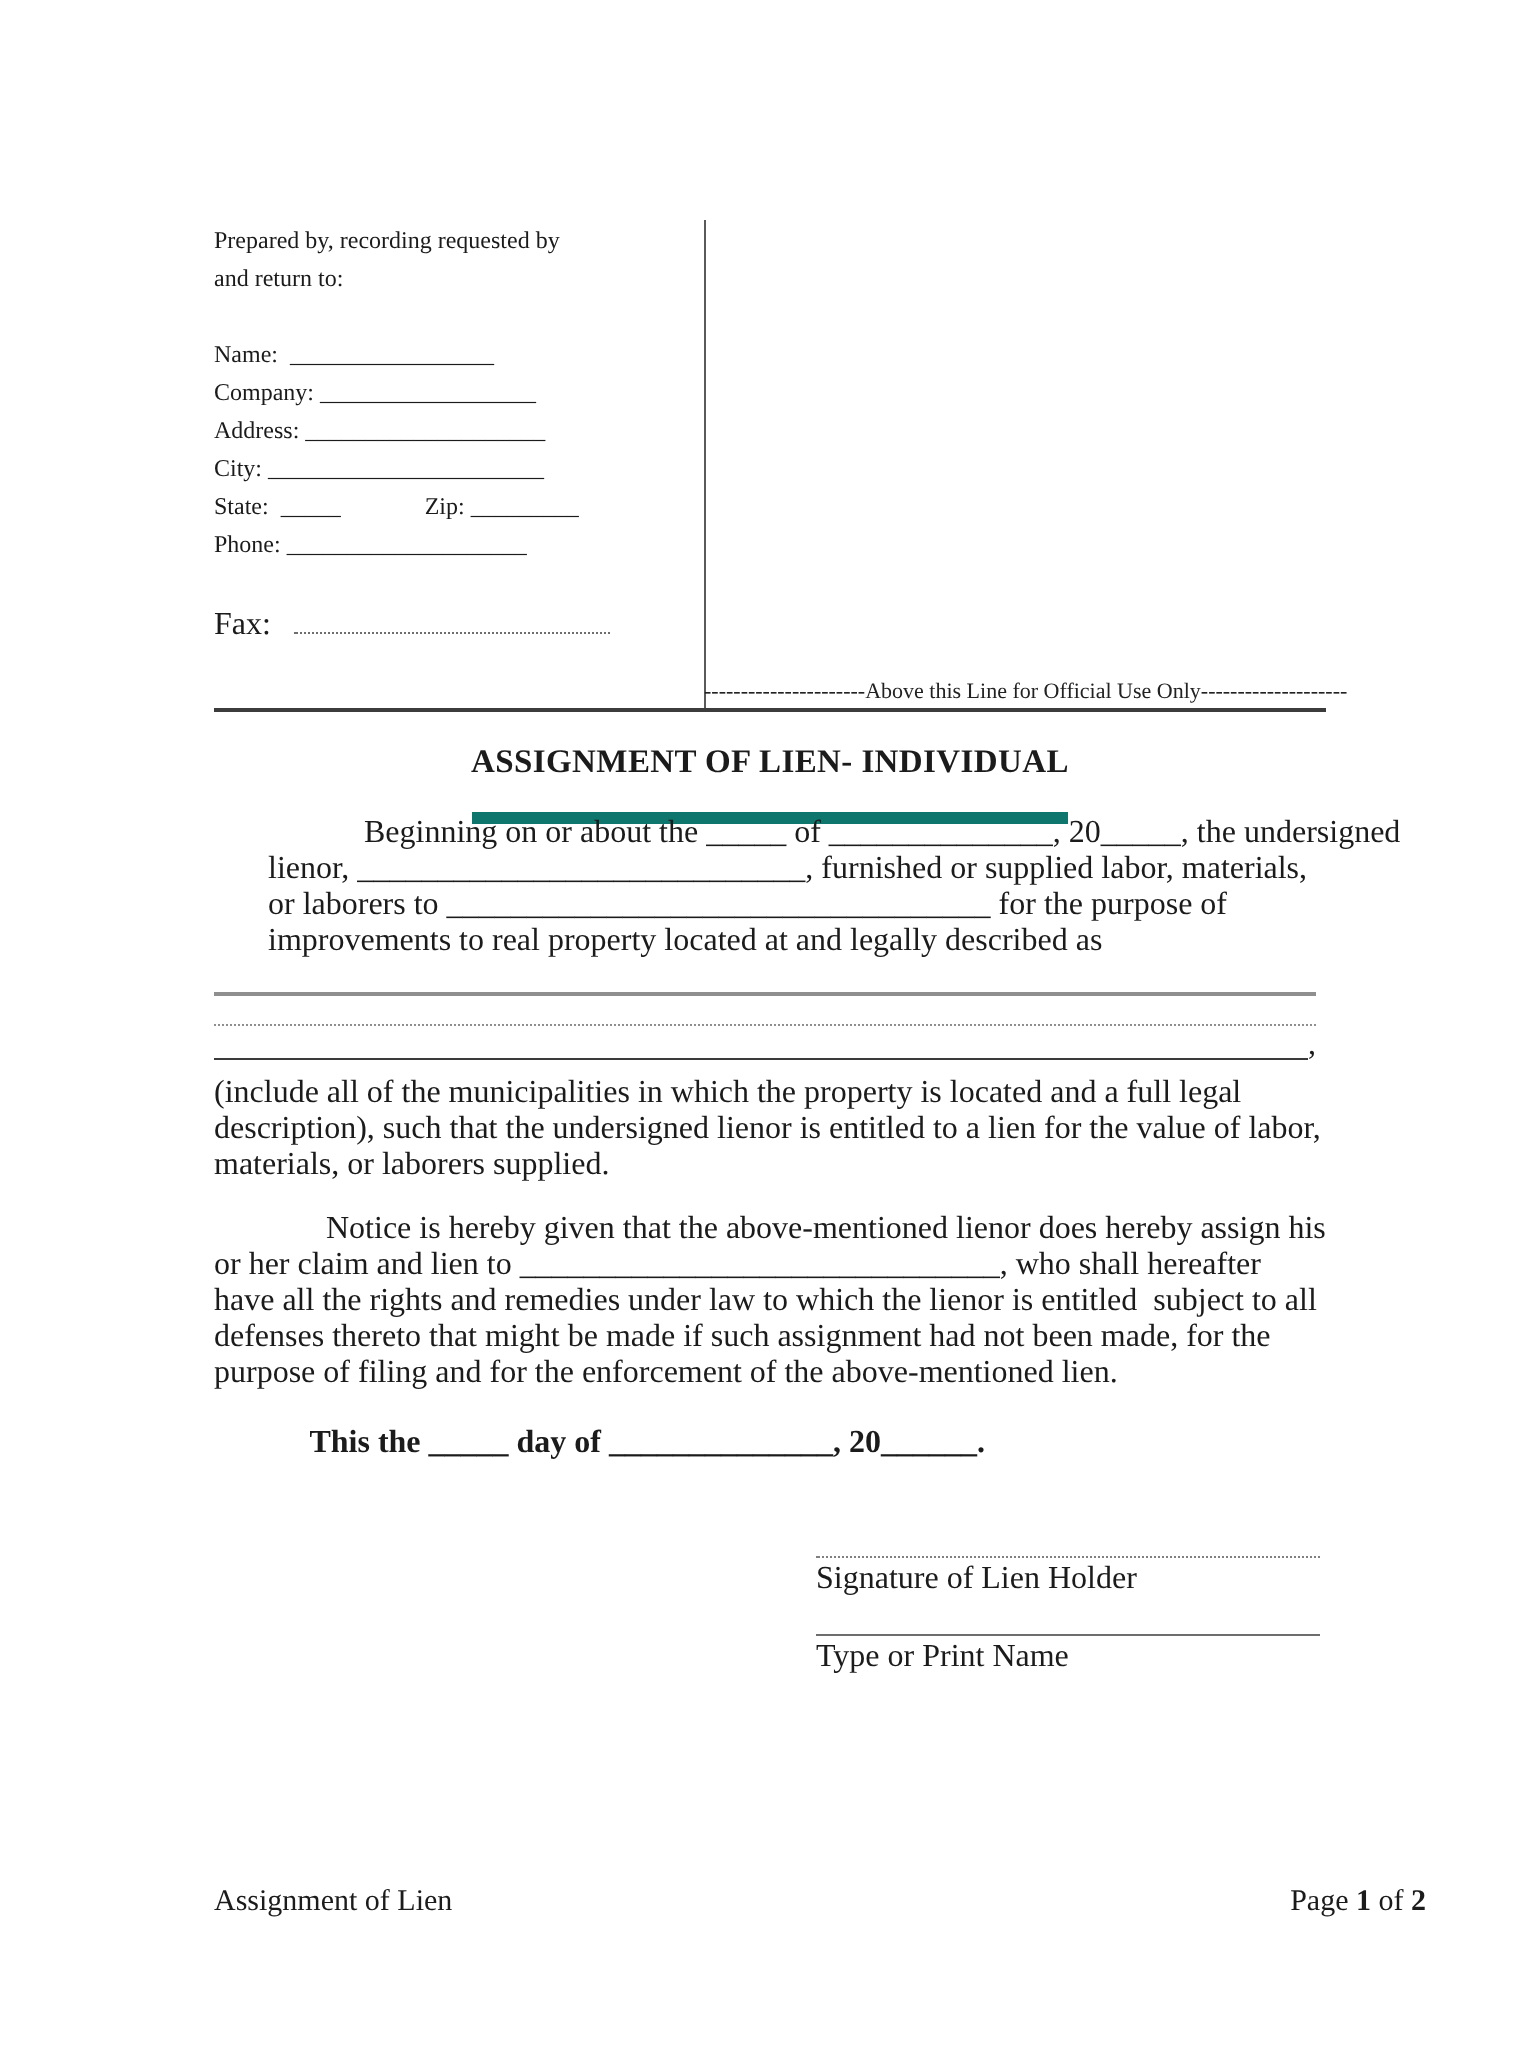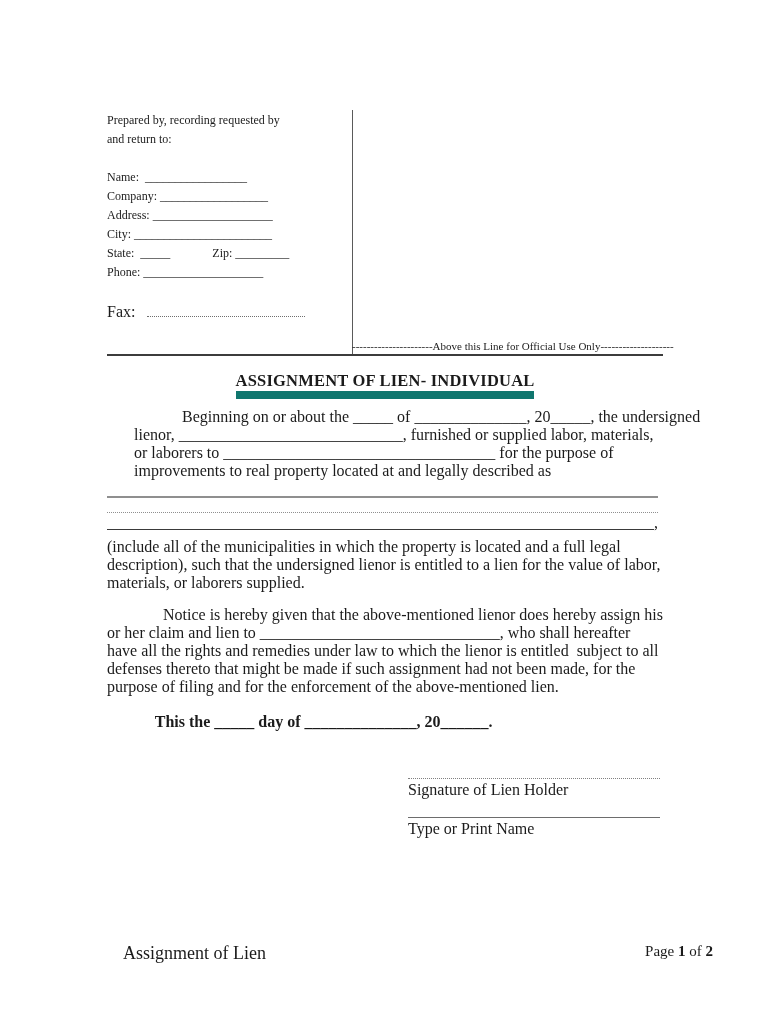--- a/index.html
+++ b/index.html
@@ -44,22 +44,22 @@
     left: 107px; top: 354px; width: 556px;
     border-top: 2px solid #3c3c3c;
   }
 
   
   .doc-title-wrap { left: 107px; top: 371px; width: 556px; text-align: center; }
   .doc-title {
     display: inline-block;
     font-size: 16.5px; font-weight: bold;
     letter-spacing: 0.2px;
-    border-bottom: 8px solid #0f766e;
-    padding-bottom: 0;
+    border-bottom: 6px solid #0f766e;
+    padding-bottom: 15px;
   }
 
   
   .doc-lines {
     font-size: 16px; line-height: 18px;
     white-space: pre;
   }
   .para1 { left: 107px; top: 408px; margin-left: 27px; }
   .legal-note { left: 107px; top: 538px; }
   .para2 { left: 107px; top: 606px; }
@@ -74,21 +74,21 @@
   .rule3-comma { font-size: 16px; line-height: 14px; }
 
   
   .signature-block { left: 393px; top: 778px; width: 252px; font-size: 16px; margin-left: 15px; }
   .sig-line-1 { border-top: 1px dotted #808080; height: 0; }
   .sig-line-2 { border-top: 1px solid #6d6d6d; height: 0; margin-top: 4px; }
   .sig-label { line-height: 18px; padding-top: 2px; height: 34px; }
   .sig-label-2 { line-height: 18px; padding-top: 2px; }
 
   
-  .footer-left { left: 107px; top: 943px; font-size: 18px; margin-left: 16px; }
+  .footer-left { left: 107px; top: 943px; font-size: 15px; }
   .footer-right { right: 57px; top: 943px; font-size: 15px; white-space: pre; text-align: center; }
   .bold { font-weight: bold; }
 </style>
 </head>
 <body>
 
 <div class="abs prepared-block">Prepared by, recording requested by<br>and return to:<br><br>Name:  _________________<br>Company: __________________<br>Address: ____________________<br>City: _______________________<br>State:  _____              Zip: _________<br>Phone: ____________________</div>
 
 <div class="abs fax-row"><span>Fax:</span><span class="fax-blank"></span></div>
 

